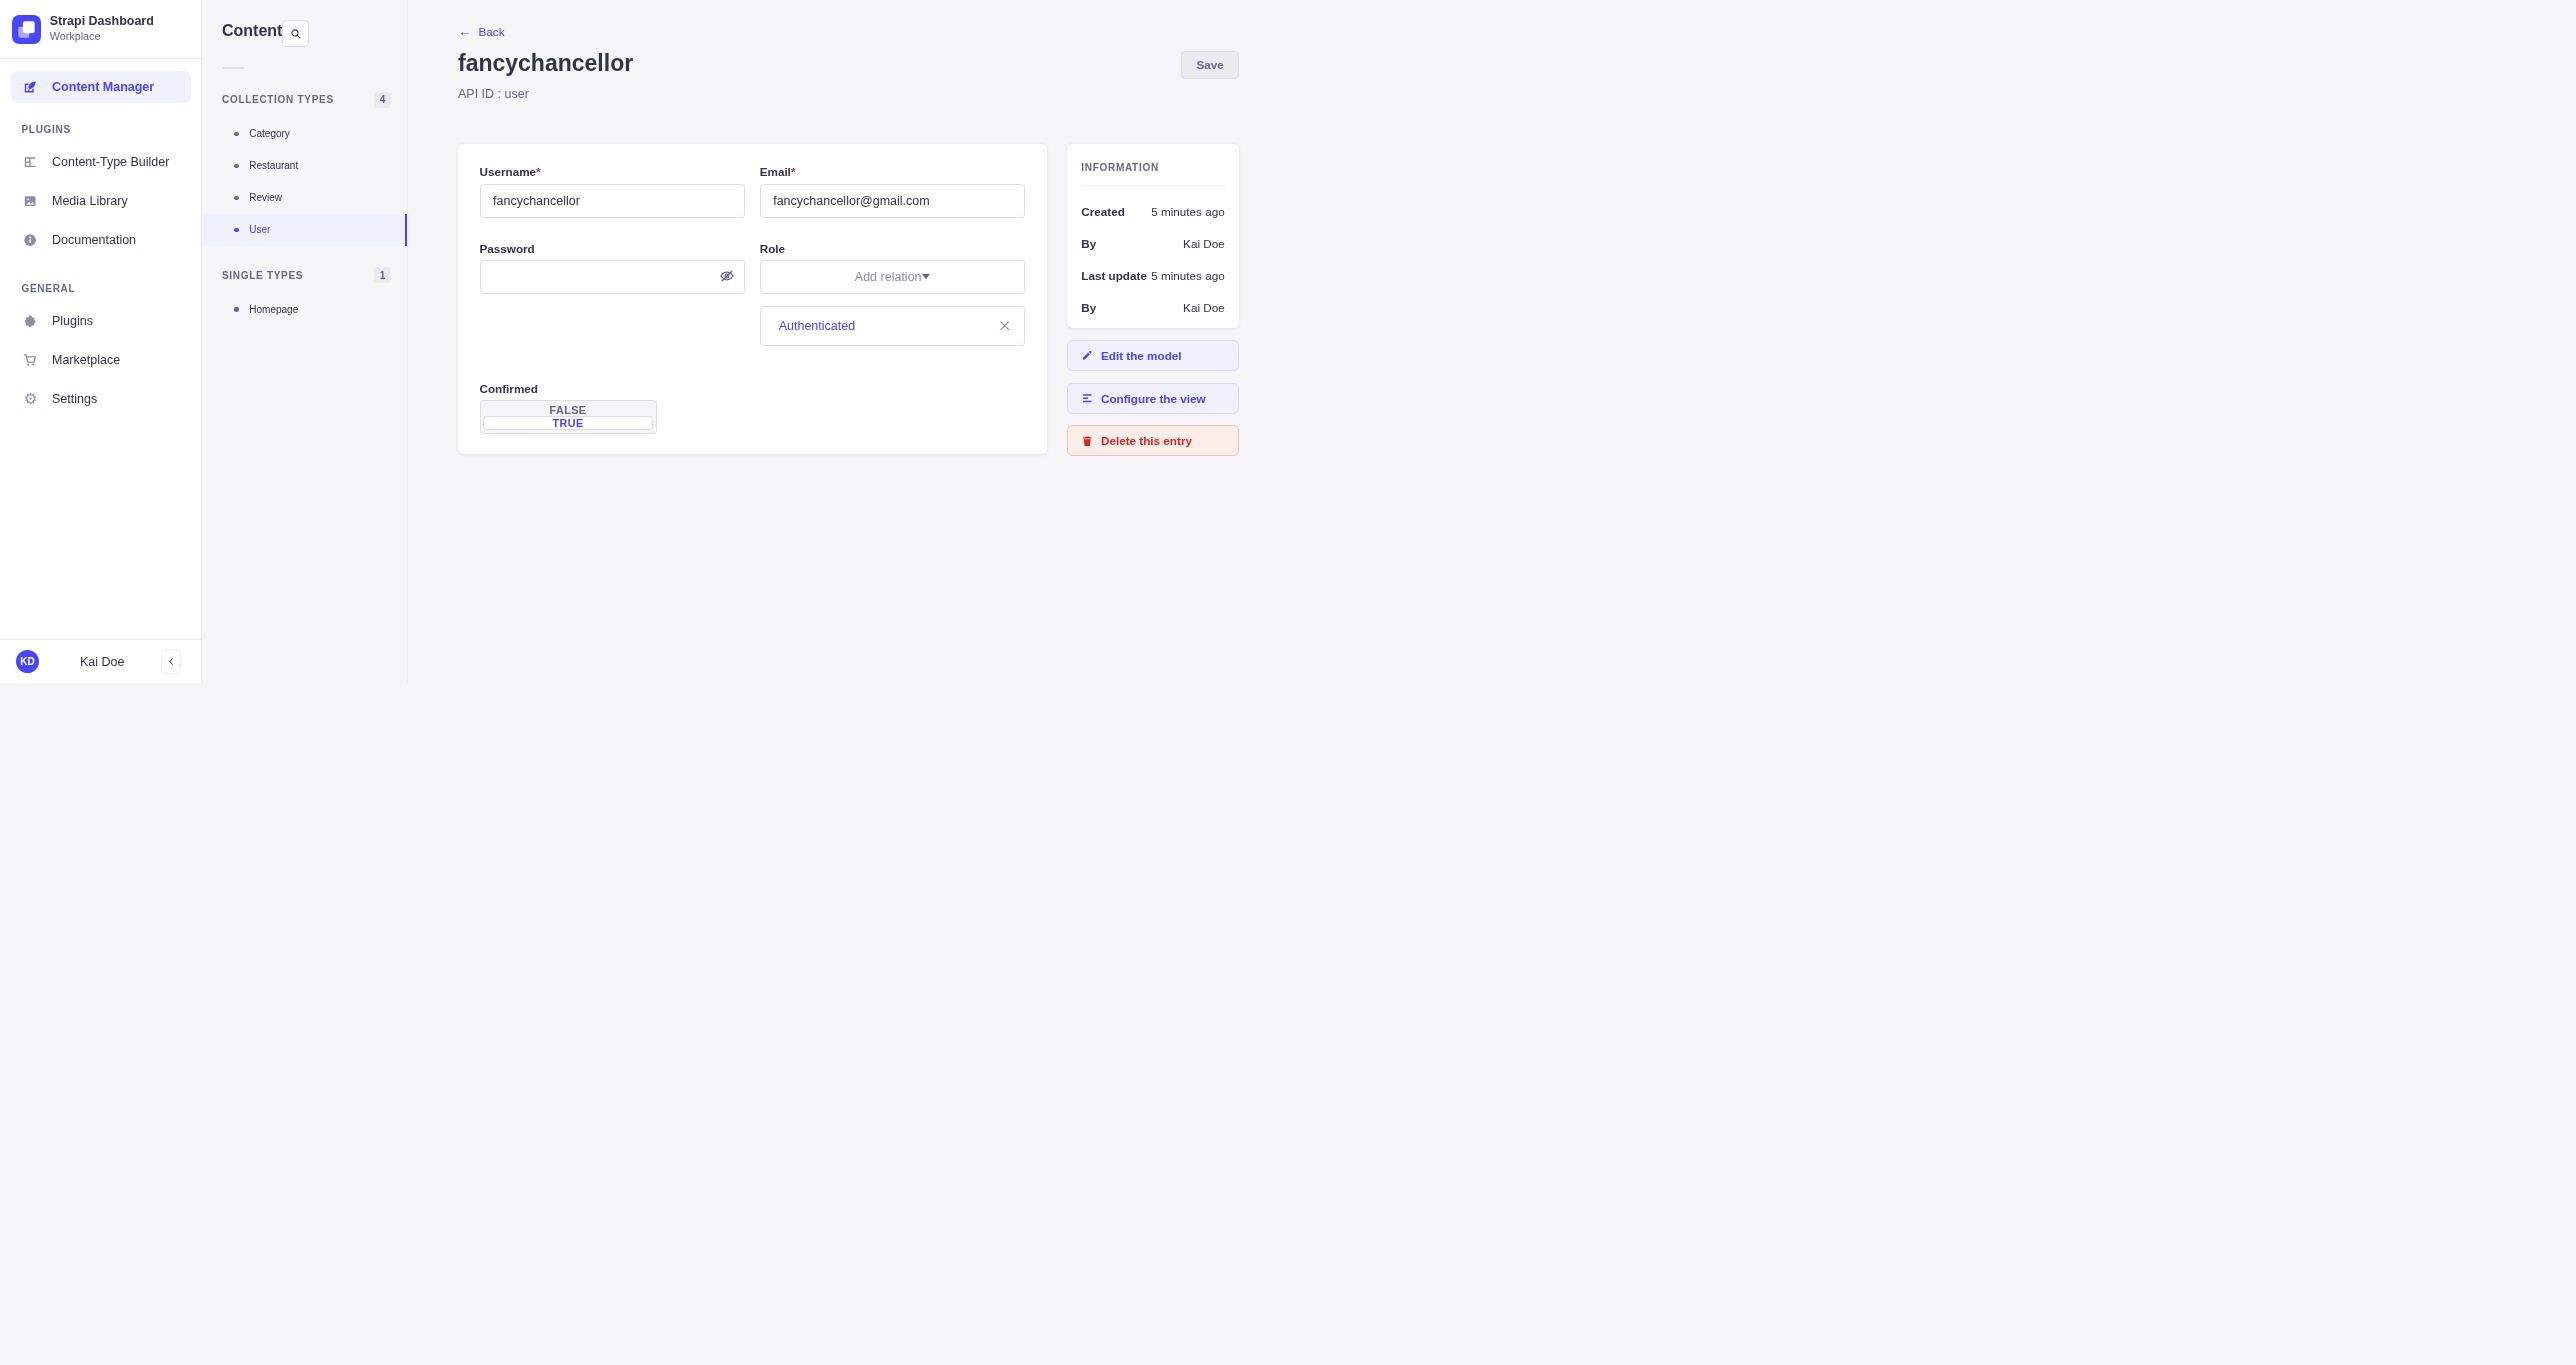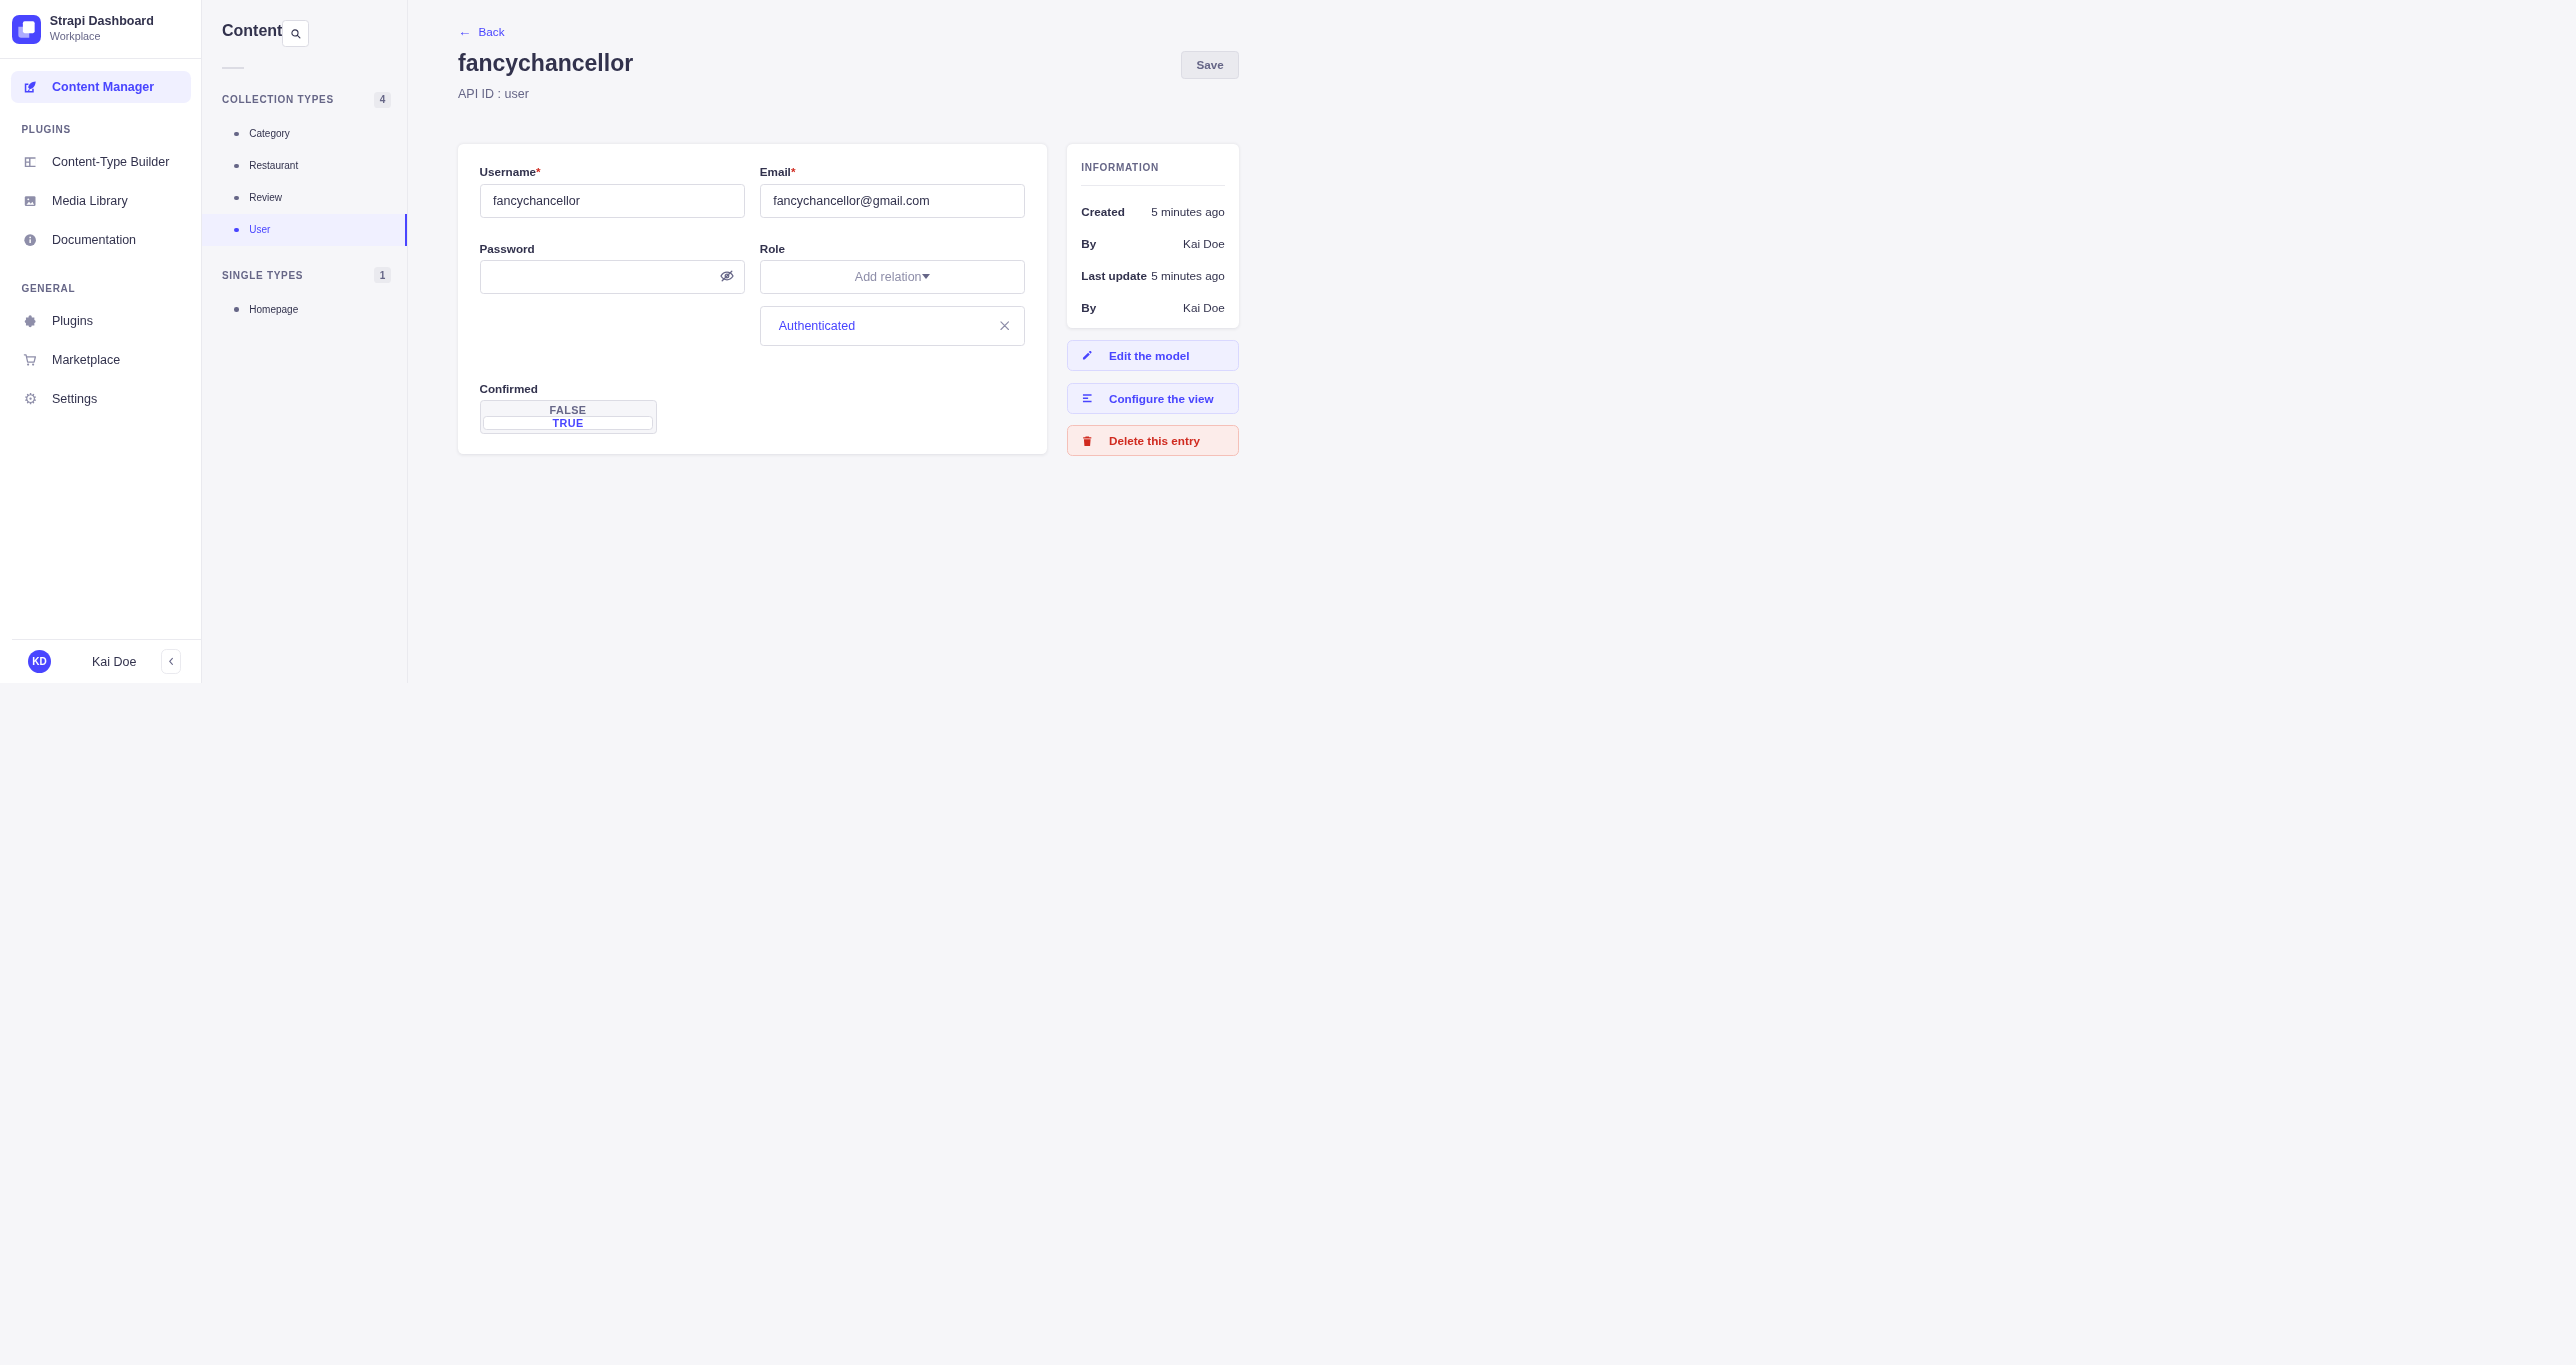--- a/index.html
+++ b/index.html
@@ -19,21 +19,21 @@
   .brand-logo svg{position:absolute;inset:0;}
   .brand-name{font-size:12.5px;font-weight:bold;color:var(--text);line-height:1.25;}
   .brand-sub{font-size:10.8px;color:var(--muted);line-height:1.25;}
   .nav-item{display:flex;align-items:center;gap:12.5px;height:39px;padding:0 0 0 21.5px;font-size:12.5px;color:var(--text);cursor:pointer;}
   .nav-item .ic{width:18px;height:18px;display:flex;align-items:center;justify-content:center;color:#8e8ea9;}
   .nav-item.active{height:32px;margin:11.7px 10px 0 10.8px;border-radius:7.2px;background:var(--primary-bg);color:var(--primary);font-weight:bold;padding-left:10.8px;}
   .nav-item.active .ic{color:var(--primary);}
   .nav-label{font-size:10px;font-weight:bold;letter-spacing:0.7px;color:var(--muted);padding-left:21.5px;}
   .nav-label.plugins{margin-top:21.5px;margin-bottom:7.2px;}
   .nav-label.general{margin-top:24px;margin-bottom:7.2px;}
-  .nav-foot{position:absolute;left:12px;right:0;bottom:0;height:44px;border-top:0.9px solid var(--border-light);display:flex;align-items:center;padding:0 20px 0 16px;}
+  .nav-foot{position:absolute;left:0;right:0;bottom:0;height:44px;border-top:0.9px solid var(--border-light);display:flex;align-items:center;padding:0 20px 0 16px;}
   .avatar{width:23px;height:23px;border-radius:50%;background:var(--primary);color:#fff;font-size:10px;font-weight:bold;display:flex;align-items:center;justify-content:center;flex:0 0 auto;}
   .nav-foot .uname{font-size:12.5px;color:var(--text);margin-left:41px;}
   .collapse-btn{margin-left:auto;width:20px;height:25px;border:0.9px solid var(--border-light);border-radius:5.4px;background:#fff;display:flex;align-items:center;justify-content:center;color:var(--muted);cursor:pointer;}
 
   
   .subnav{position:absolute;left:202px;top:0;width:206px;height:683px;background:var(--bg);border-right:0.9px solid var(--border-light);}
   .subnav-head{display:flex;align-items:flex-start;justify-content:flex-start;padding:20px 16px 0 20px;}
   .subnav-title{font-size:16px;font-weight:bold;color:var(--text);margin-top:1.8px;}
   .search-btn{width:27px;height:27px;background:#fff;border:0.9px solid var(--border);border-radius:3.6px;display:flex;align-items:center;justify-content:center;color:var(--text);cursor:pointer;}
   .subnav-divider{width:21.5px;height:1.8px;background:var(--border);margin:20px 0 0 20px;}
@@ -75,21 +75,21 @@
   .toggle .opt{flex:1;display:flex;align-items:center;justify-content:center;font-size:10.8px;font-weight:bold;letter-spacing:0.4px;color:var(--muted);cursor:pointer;border-radius:3.6px;}
   .toggle .opt.on{background:#fff;border:0.9px solid var(--border);color:var(--primary);}
 
   .rail{width:172px;flex:0 0 auto;}
   .info-card{background:#fff;border-radius:5.4px;box-shadow:0 0.9px 3.6px rgba(33,33,52,.1);padding:18px 14.3px 14.3px;}
   .info-title{font-size:10px;font-weight:bold;letter-spacing:0.7px;color:var(--muted);}
   .info-div{height:0.9px;background:var(--border-light);margin-top:12.5px;}
   .info-row{display:flex;align-items:baseline;justify-content:space-between;margin-top:19px;}
   .info-row .k{font-size:11.7px;font-weight:bold;color:var(--text);white-space:nowrap;}
   .info-row .v{font-size:11.7px;color:var(--text);text-align:right;white-space:nowrap;}
-  .action-btn{margin-top:11.7px;width:172px;height:31px;border-radius:5.4px;display:flex;align-items:center;gap:16px;padding:0 12.5px;font-size:11.7px;font-weight:bold;cursor:pointer;}
+  .action-btn{margin-top:11.7px;width:172px;height:31px;border-radius:5.4px;display:flex;align-items:center;gap:8px;padding:0 12.5px;font-size:11.7px;font-weight:bold;cursor:pointer;}
   .action-btn.primary{background:var(--primary-bg);border:0.9px solid var(--primary-border);color:var(--primary);}
   .action-btn.danger{background:var(--danger-bg);border:0.9px solid var(--danger-border);color:var(--danger);}
   .action-btn:first-of-type{margin-top:11.7px;}
   .ic16{width:14.3px;height:14.3px;display:block;}
 </style>
 </head>
 <body>
 
 <div class="page">
 

